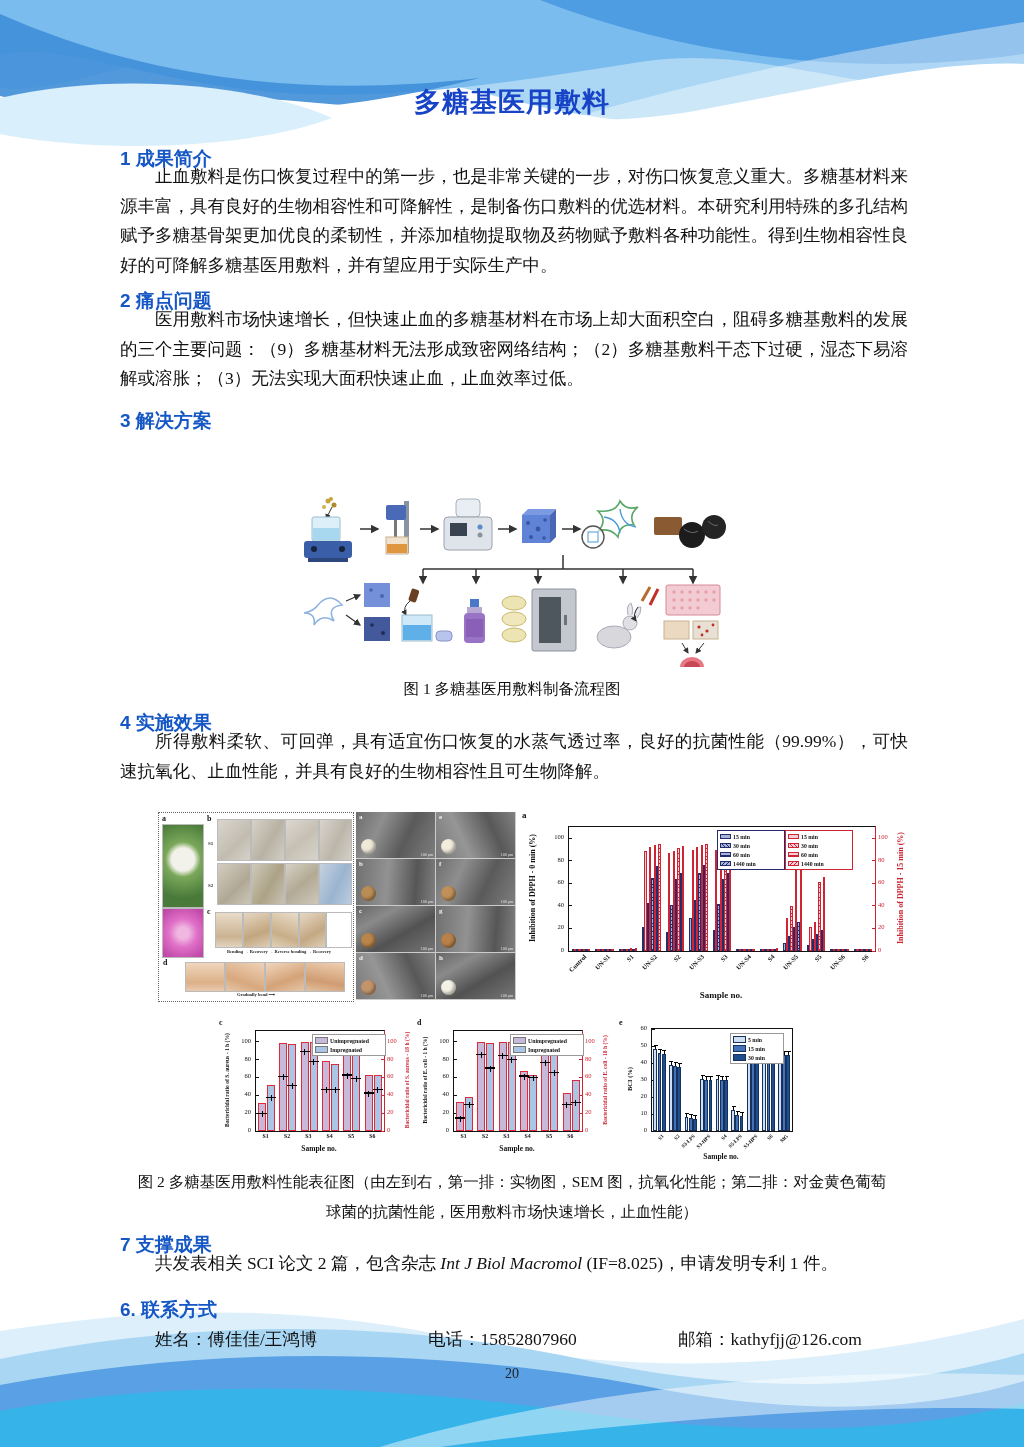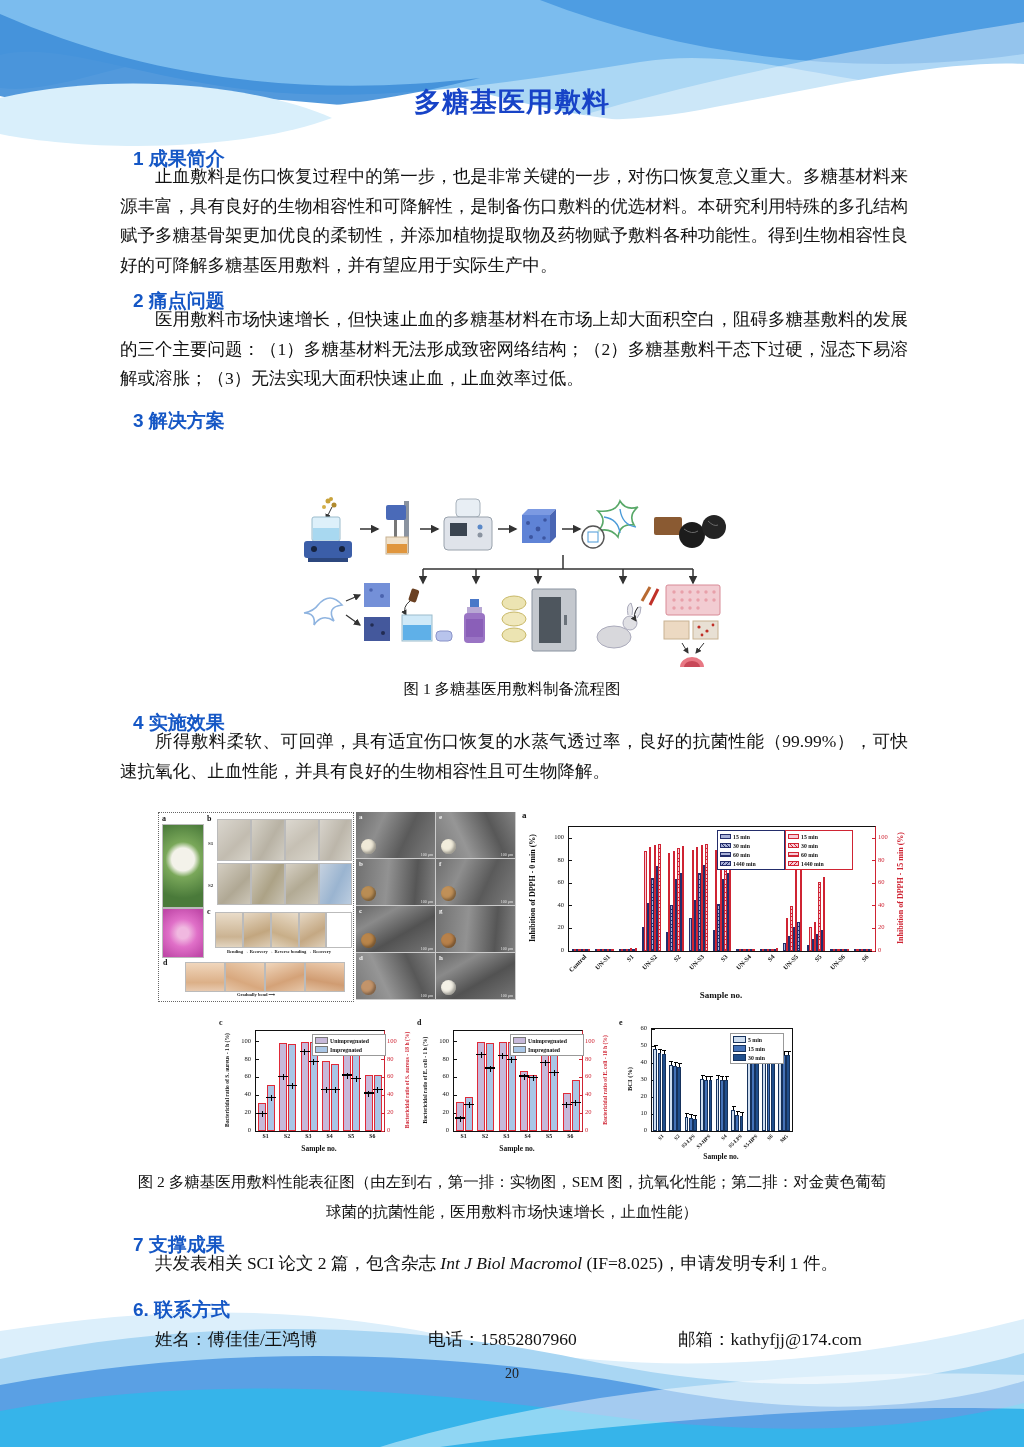--- a/index.html
+++ b/index.html
@@ -2,21 +2,21 @@
 <html><head>
 <meta charset="utf-8">
 <style>
   html,body{margin:0;padding:0;background:#fff;}
   .page{position:relative;width:1024px;height:1447px;background:#fff;overflow:hidden;
         font-family:"Liberation Serif",serif;color:#111;padding-left:6px;}
   .waves{position:absolute;left:0;width:1024px;pointer-events:none;}
   .title{position:absolute;left:0;top:84px;width:1024px;text-align:center;
          font-family:"Liberation Sans",sans-serif;font-weight:bold;font-size:27px;
          color:#1743c7;letter-spacing:1px;z-index:5;}
-  .sec-h{position:absolute;left:133px;width:800px;font-family:"Liberation Sans",sans-serif;
+  .sec-h{position:absolute;left:120px;width:800px;font-family:"Liberation Sans",sans-serif;
          font-weight:bold;font-size:19px;color:#1557c5;z-index:5;}
   .body-p{position:absolute;left:120px;width:788px;font-size:17.5px;line-height:29.5px;
           text-align:justify;text-indent:2em;margin:0;z-index:5;}
   .caption{position:absolute;left:0;width:1024px;text-align:center;font-size:15.5px;z-index:5;}
   .fig1{position:absolute;left:298px;top:497px;width:428px;height:178px;z-index:5;}
   .panel{position:absolute;z-index:5;}
   .photo-panel{border:1px dotted #666;background:#fff;}
   .plabel{position:absolute;font-weight:bold;font-size:8px;font-family:"Liberation Serif",serif;}
   .thumb{position:absolute;border:0.5px solid #bbb;}
   .tinycap{position:absolute;font-weight:bold;font-size:4.5px;width:100%;text-align:center;color:#222;}
@@ -78,21 +78,21 @@
     <path fill="#36b4ea" d="M0 114 C200 76 420 92 600 118 C780 142 920 132 1024 106 V150 H0 Z"></path>
     <path fill="#ffffff" opacity="0.45" d="M380 150 C560 96 780 70 1024 78 V112 C840 106 600 128 440 150 Z"></path>
   </svg>
 
   <div class="title">多糖基医用敷料</div>
 
   <div class="sec-h" style="top:146px">1  成果简介</div>
   <p class="body-p" style="top:162px">止血敷料是伤口恢复过程中的第一步，也是非常关键的一步，对伤口恢复意义重大。多糖基材料来源丰富，具有良好的生物相容性和可降解性，是制备伤口敷料的优选材料。本研究利用特殊的多孔结构赋予多糖基骨架更加优良的柔韧性，并添加植物提取物及药物赋予敷料各种功能性。得到生物相容性良好的可降解多糖基医用敷料，并有望应用于实际生产中。</p>
 
   <div class="sec-h" style="top:288px">2  痛点问题</div>
-  <p class="body-p" style="top:305px">医用敷料市场快速增长，但快速止血的多糖基材料在市场上却大面积空白，阻碍多糖基敷料的发展的三个主要问题：（1）多糖基材料无法形成致密网络结构；（2）多糖基敷料干态下过硬，湿态下易溶解或溶胀；（3）无法实现大面积快速止血，止血效率过低。</p>
+  <p class="body-p" style="top:305px">医用敷料市场快速增长，但快速止血的多糖基材料在市场上却大面积空白，阻碍多糖基敷料的发展的三个主要问题：（9）多糖基材料无法形成致密网络结构；（2）多糖基敷料干态下过硬，湿态下易溶解或溶胀；（3）无法实现大面积快速止血，止血效率过低。</p>
 
   <div class="sec-h" style="top:408px">3  解决方案</div>
 
   <div class="fig1">
     <svg width="428" height="178" viewBox="0 0 428 178">
       <defs>
         <marker id="ah" markerWidth="6" markerHeight="6" refX="5" refY="3" orient="auto">
           <path d="M0,0 L6,3 L0,6 Z" fill="#333"></path>
         </marker>
       </defs>
@@ -848,16 +848,16 @@
 
   <div class="caption" style="top:1172px">图 2  多糖基医用敷料性能表征图（由左到右，第一排：实物图，SEM 图，抗氧化性能；第二排：对金黄色葡萄</div>
   <div class="caption" style="top:1202px">球菌的抗菌性能，医用敷料市场快速增长，止血性能）</div>
 
   <div class="sec-h" style="top:1232px">7  支撑成果</div>
   <p class="body-p" style="top:1249px"><span>共发表相关 SCI 论文 2 篇，包含杂志 </span><i>Int J Biol Macromol</i><span> (IF=8.025)，申请发明专利 1 件。</span></p>
 
   <div class="sec-h" style="top:1297px">6. 联系方式</div>
   <span class="contact" style="left:155px;top:1327px">姓名：傅佳佳/王鸿博</span>
   <span class="contact" style="left:428px;top:1327px">电话：15852807960</span>
-  <span class="contact" style="left:678px;top:1327px">邮箱：kathyfjj@174.com</span>
+  <span class="contact" style="left:678px;top:1327px">邮箱：kathyfjj@126.com</span>
 
   <div class="pagenum">20</div>
 </div>
 
 </body></html>

